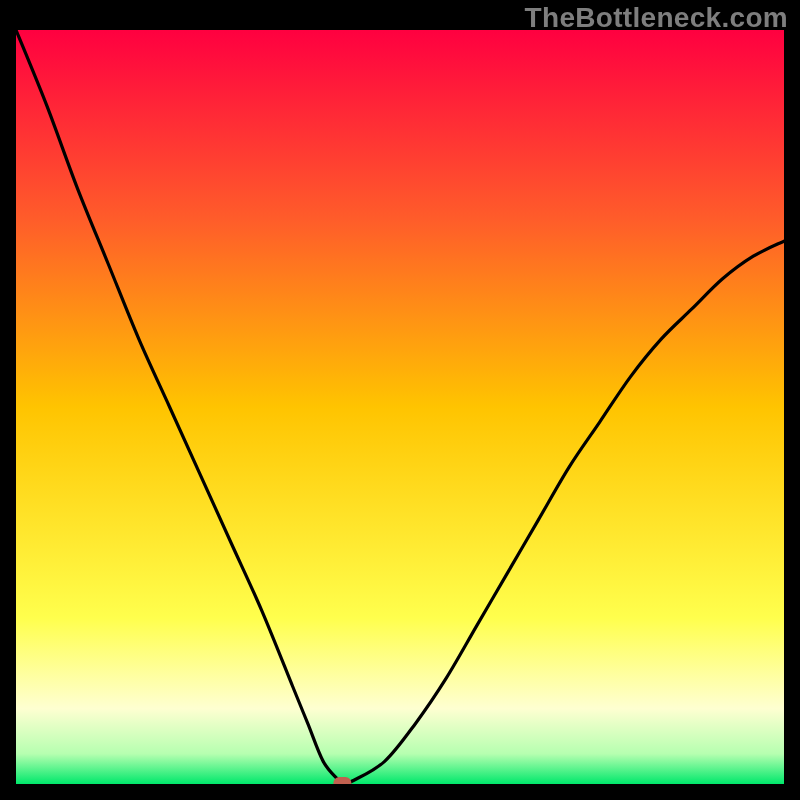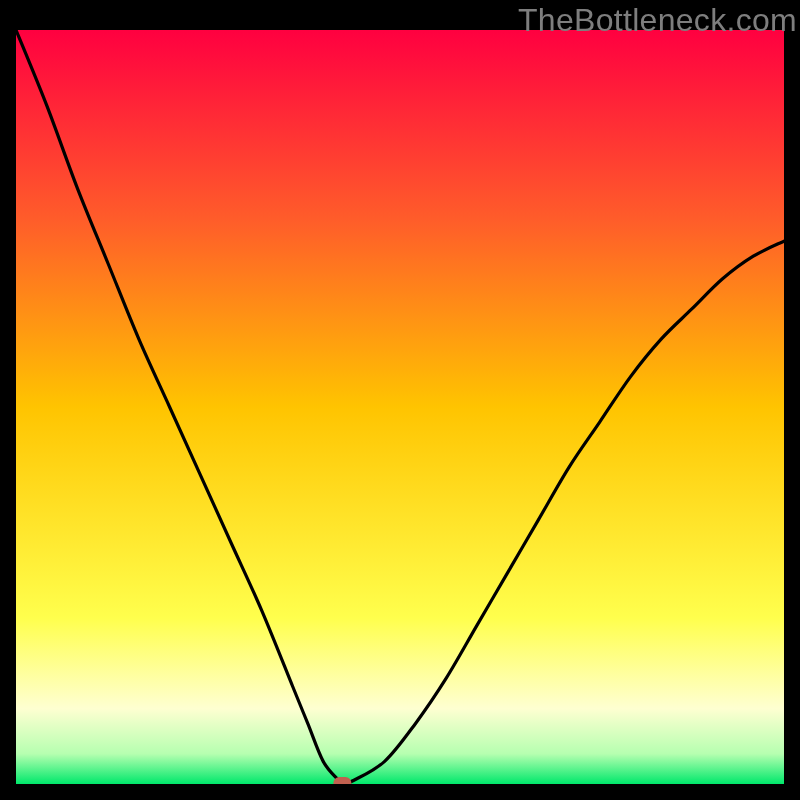--- a/index.html
+++ b/index.html
@@ -13,24 +13,24 @@
   }
   .frame {
     position: relative;
     width: 800px;
     height: 800px;
     background: #000000;
   }
   .watermark {
     position: absolute;
     top: 2px;
-    right: 3px;
+    right: 12px;
     color: #7e7e7e;
-    font-size: 32px;
-    font-weight: 400;
+    font-size: 28px;
+    font-weight: 700;
     letter-spacing: 0.3px;
     z-index: 5;
   }
   svg.plot {
     position: absolute;
     left: 16px;
     top: 30px;
     width: 768px;
     height: 754px;
     display: block;

